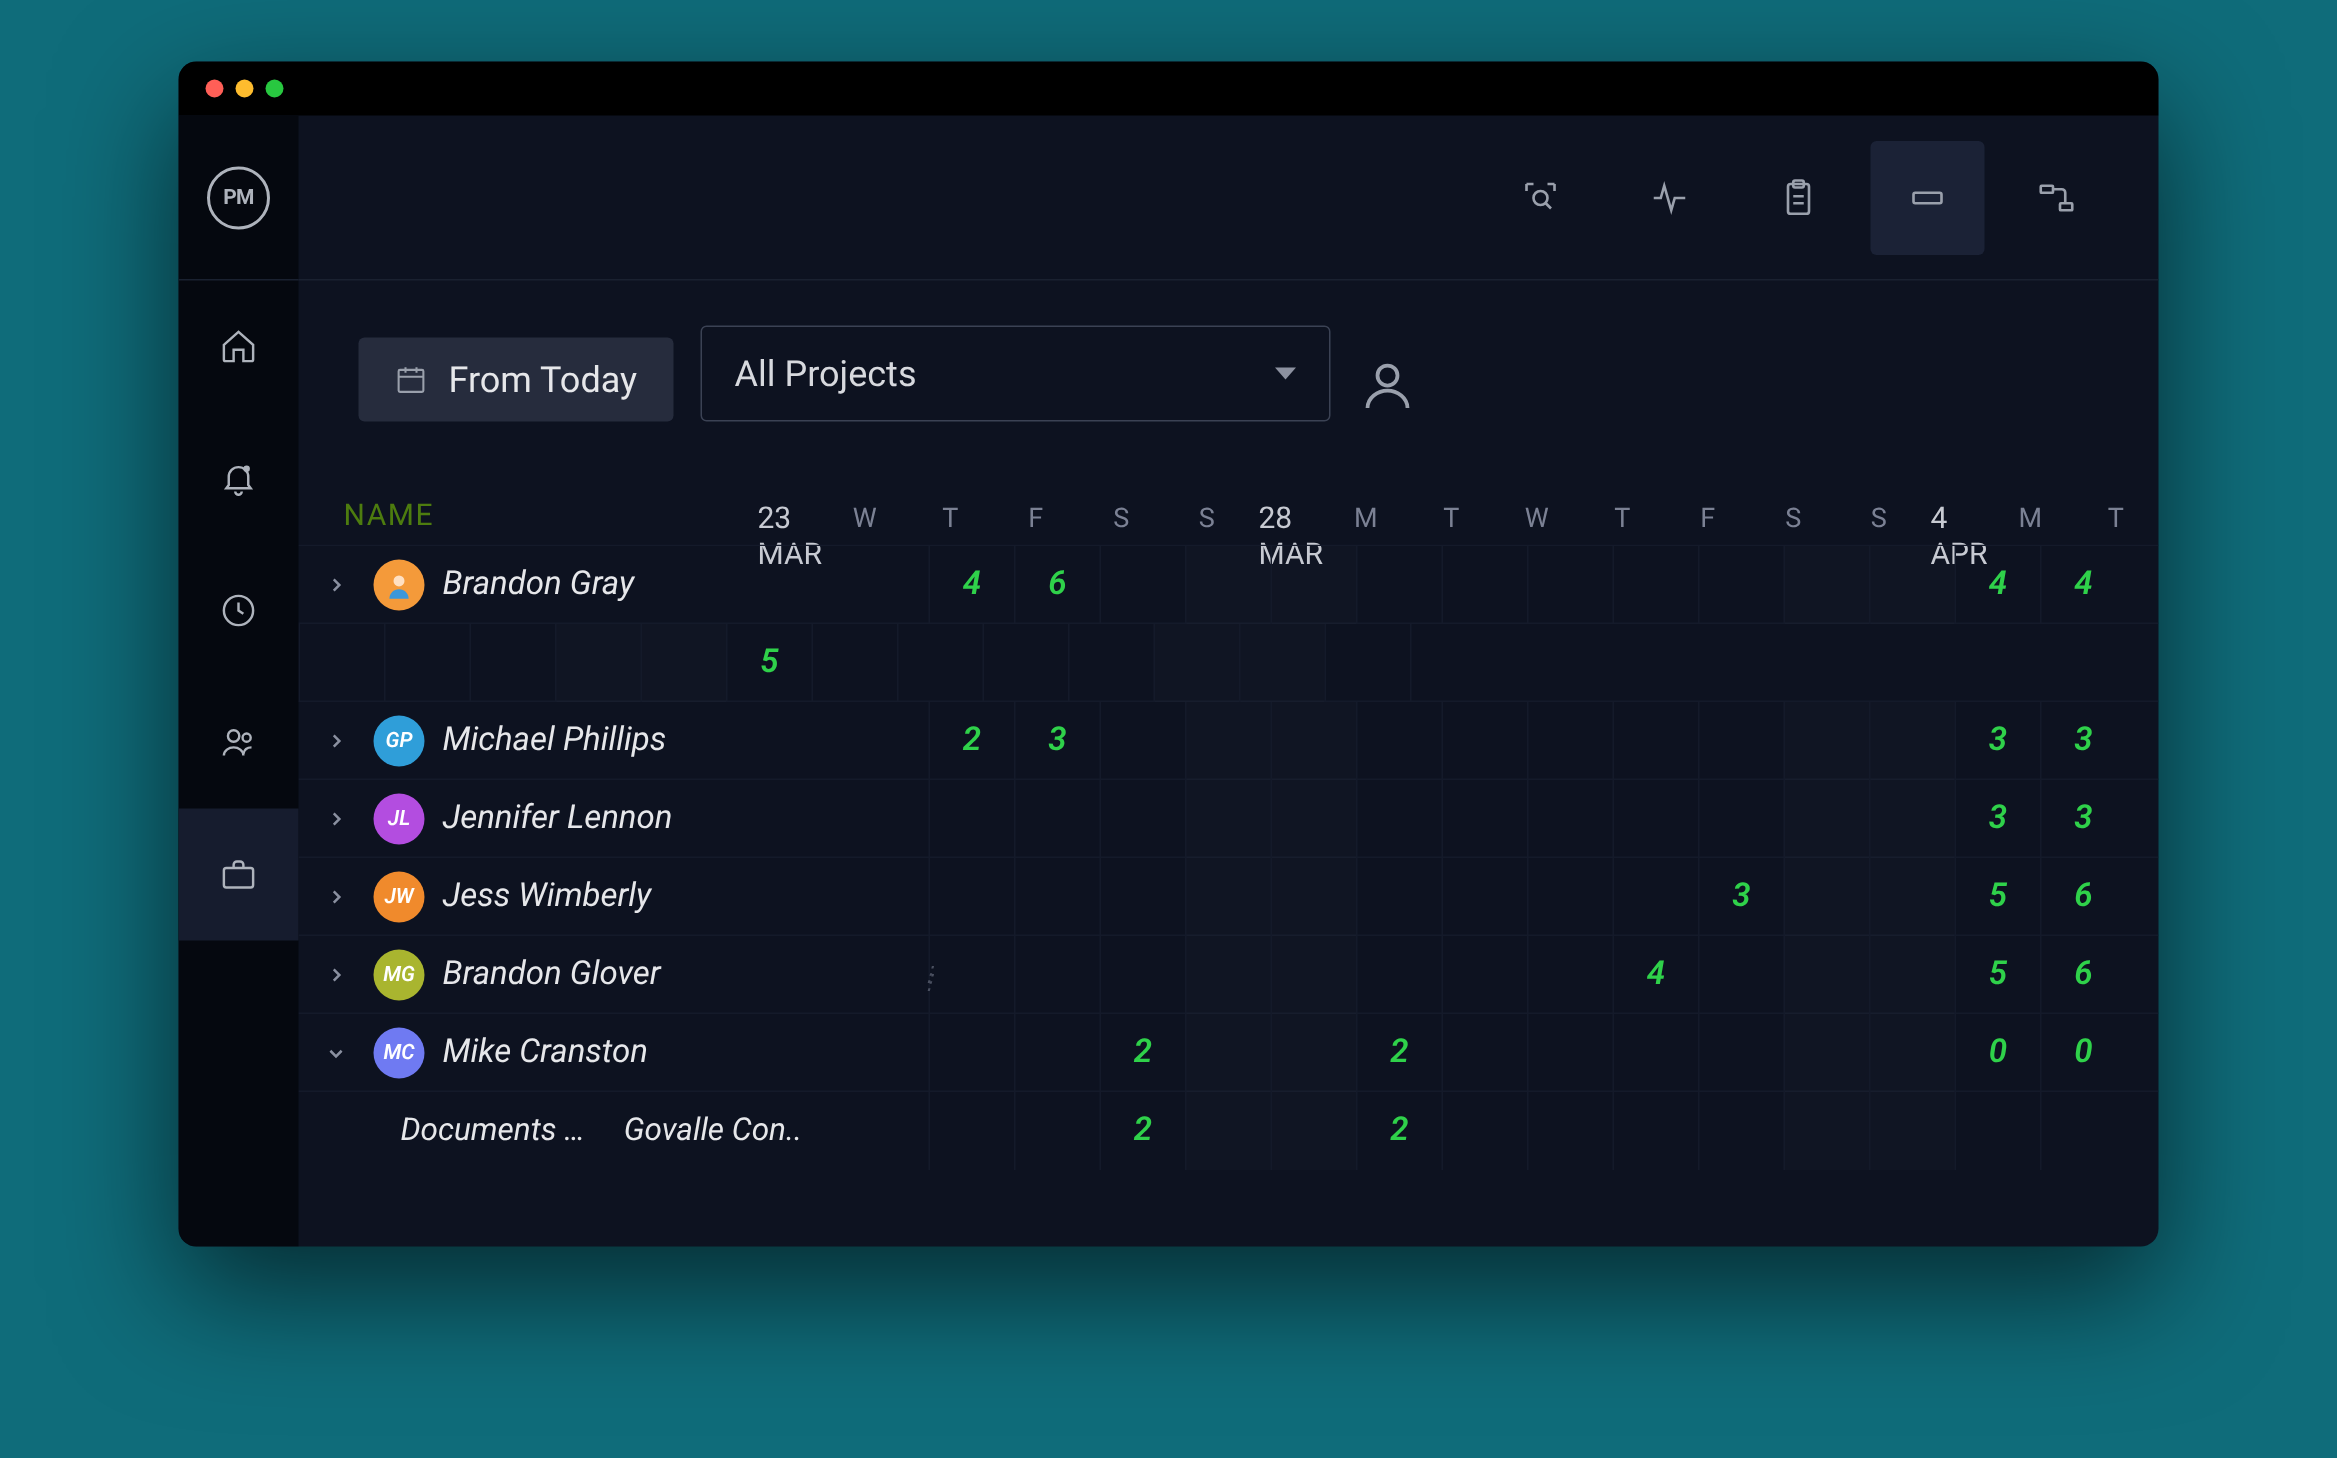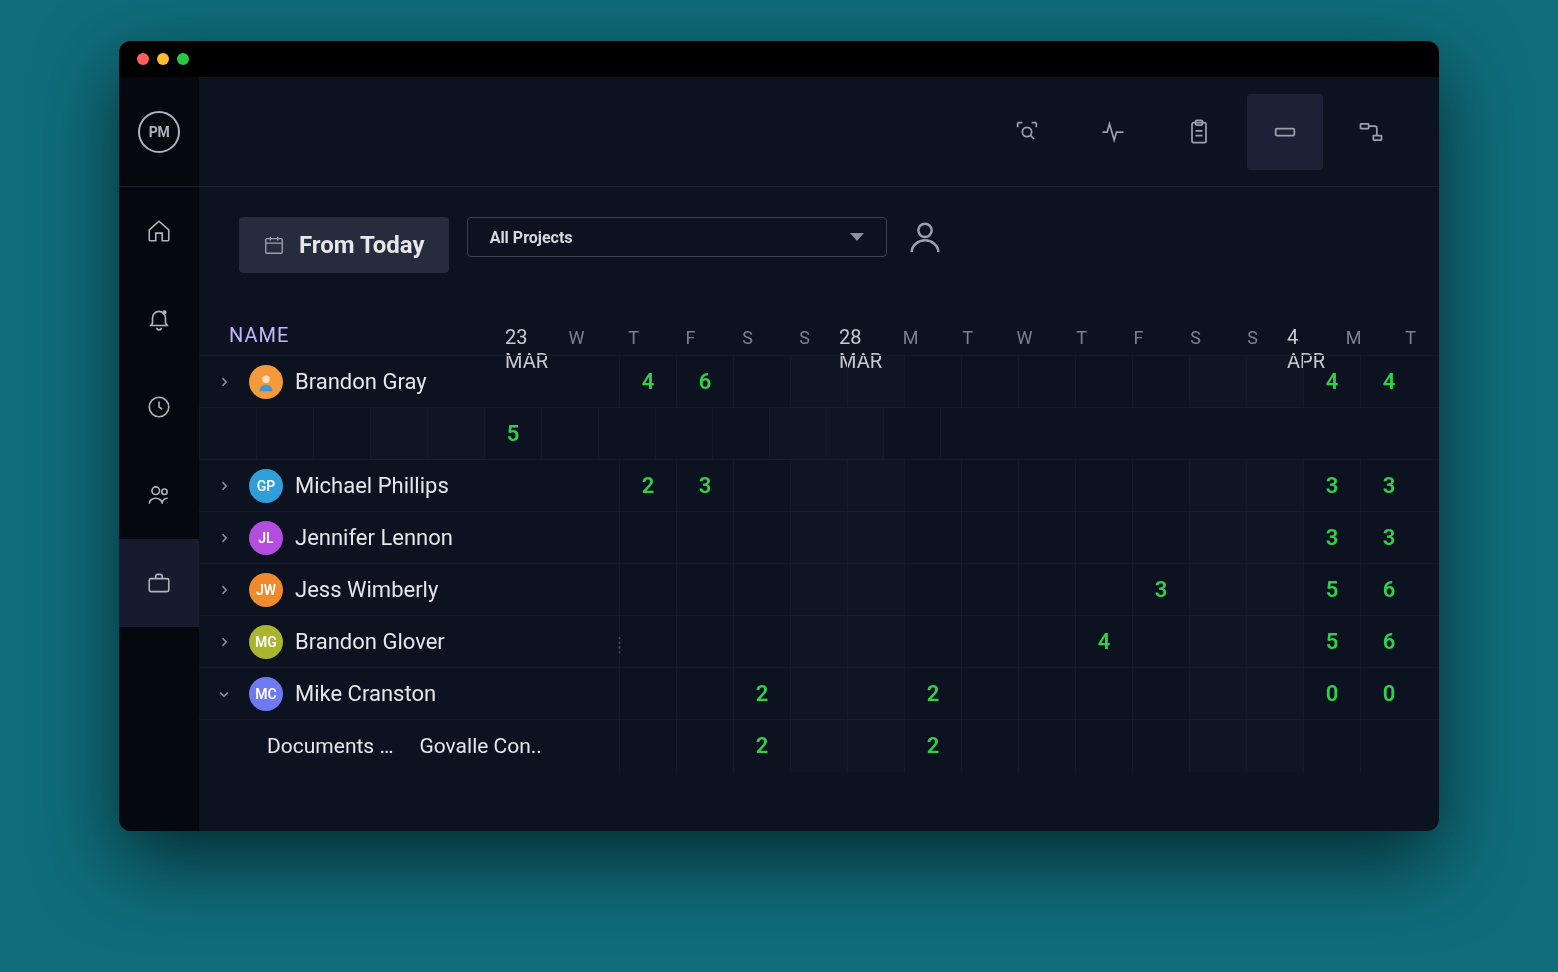--- a/index.html
+++ b/index.html
@@ -97,71 +97,71 @@
     display:flex; align-items:center; justify-content:center;
     color:#9aa0ac;
     cursor:pointer;
     border-radius:4px;
   }
   .top-btn.active { background:#1b2236; }
   .top-btn svg { width:28px; height:28px; stroke:#9aa0ac; fill:none; stroke-width:1.5; }
 
   .filters {
     display:flex;
-    align-items:flex-start;
+    align-items:flex-end;
     gap:18px;
     padding: 30px 40px 18px 40px;
-    font-weight: bold;
   }
   .chip {
     height:56px;
     background:#262c3d;
     border-radius:4px;
     display:flex; align-items:center;
     gap:14px;
     padding: 0 24px;
     color:#e6e7ea;
     font-size:24px;
     cursor:pointer;
   }
   .chip svg { width:22px; height:22px; stroke:#9aa0ac; fill:none; stroke-width:1.5; }
   .select {
-    height:40px;
+    height:64px;
     border:1px solid #3b4254;
     border-radius:4px;
     display:flex; align-items:center; justify-content:space-between;
     padding: 0 22px;
     color:#d7d9de;
-    font-size:16px;
+    font-size:24px;
     width: 420px;
     cursor:pointer;
   }
   .select .caret {
     width:0; height:0;
     border-left:7px solid transparent;
     border-right:7px solid transparent;
     border-top:8px solid #8c91a0;
   }
   .person-icon { color:#9aa0ac; cursor:pointer; }
   .person-icon svg { width:40px; height:40px; stroke:#9aa0ac; fill:none; stroke-width:1.5; }
 
   .grid-wrap {
     flex:1;
     overflow:hidden;
     position:relative;
+    font-style:italic;
   }
   .headers {
     display:flex;
     align-items:flex-end;
     height: 64px;
   }
   .left-head {
     width: 420px;
     padding: 0 30px 8px 30px;
-    color:#c4b5fd;
+    color:#4d7c0f;
     font-size:20px;
     letter-spacing:1px;
   }
   .dates {
     flex:1;
     display:flex;
   }
   .date-group {
     display:flex;
     flex-direction:row;

